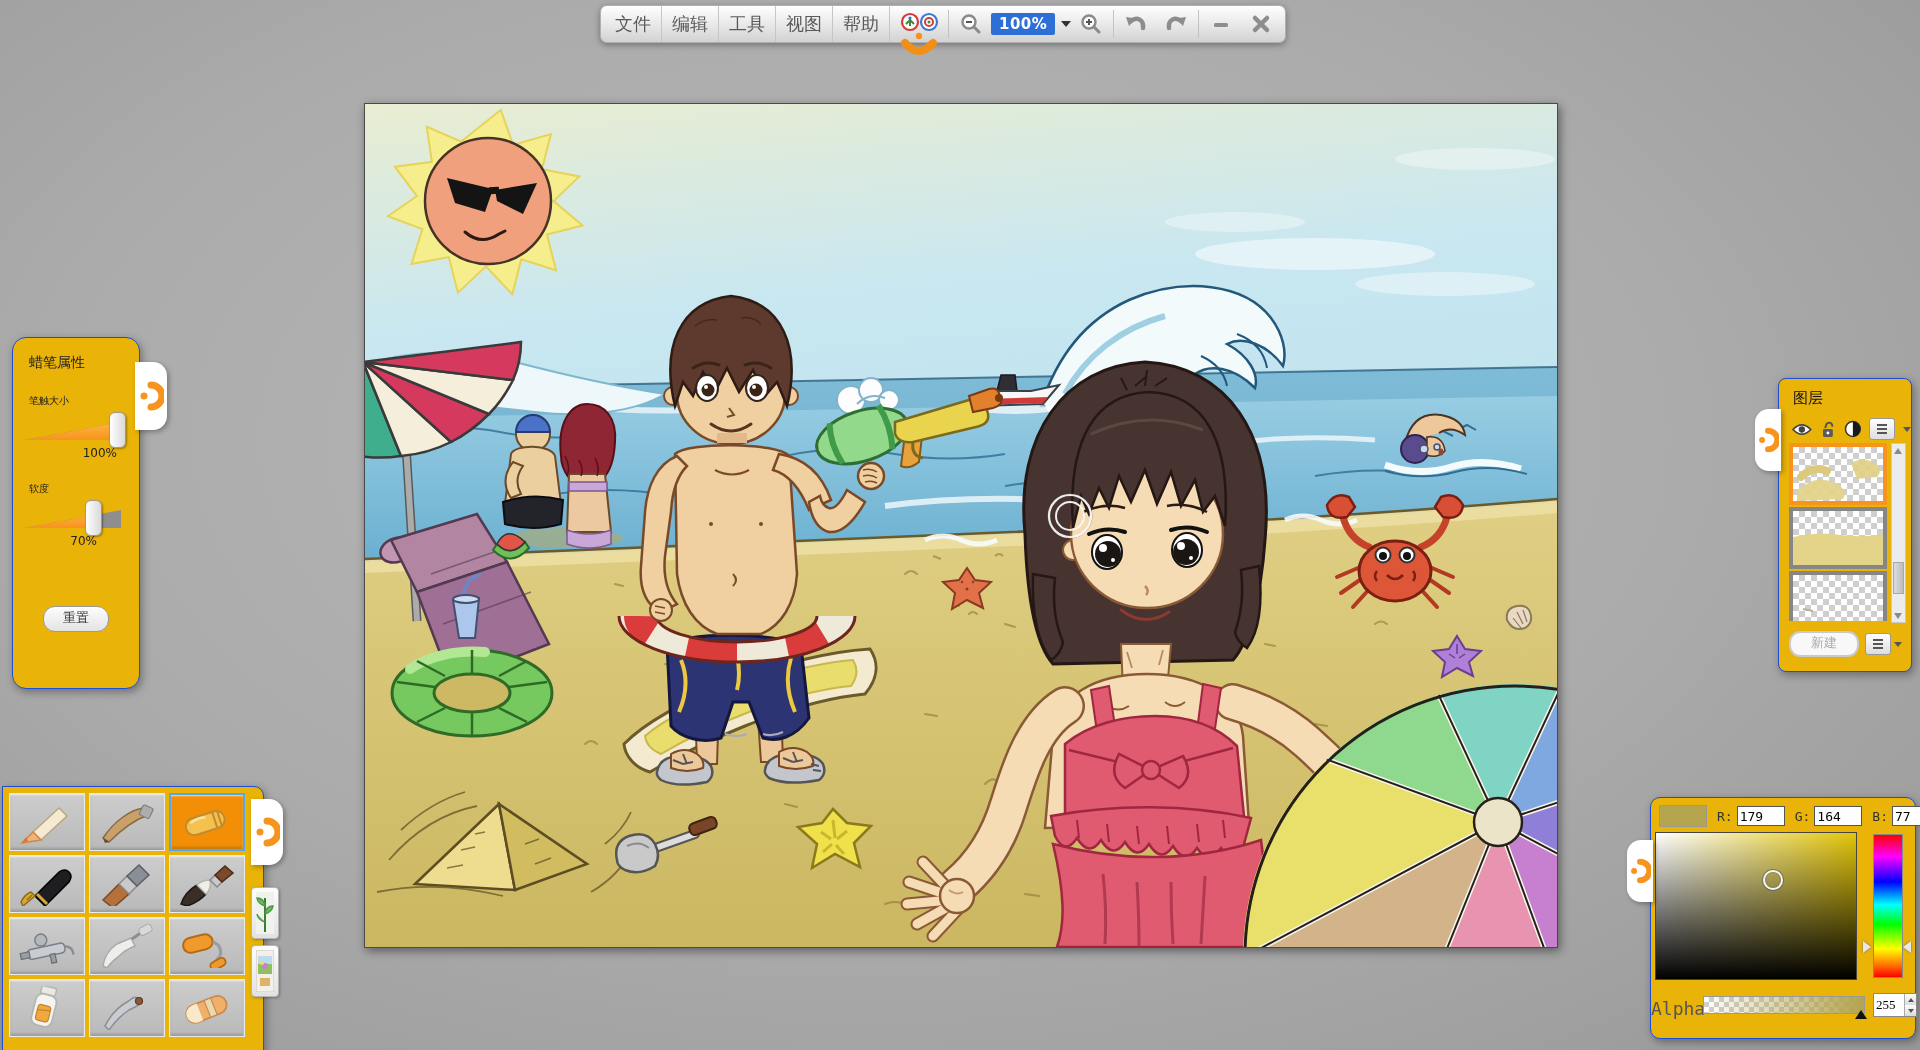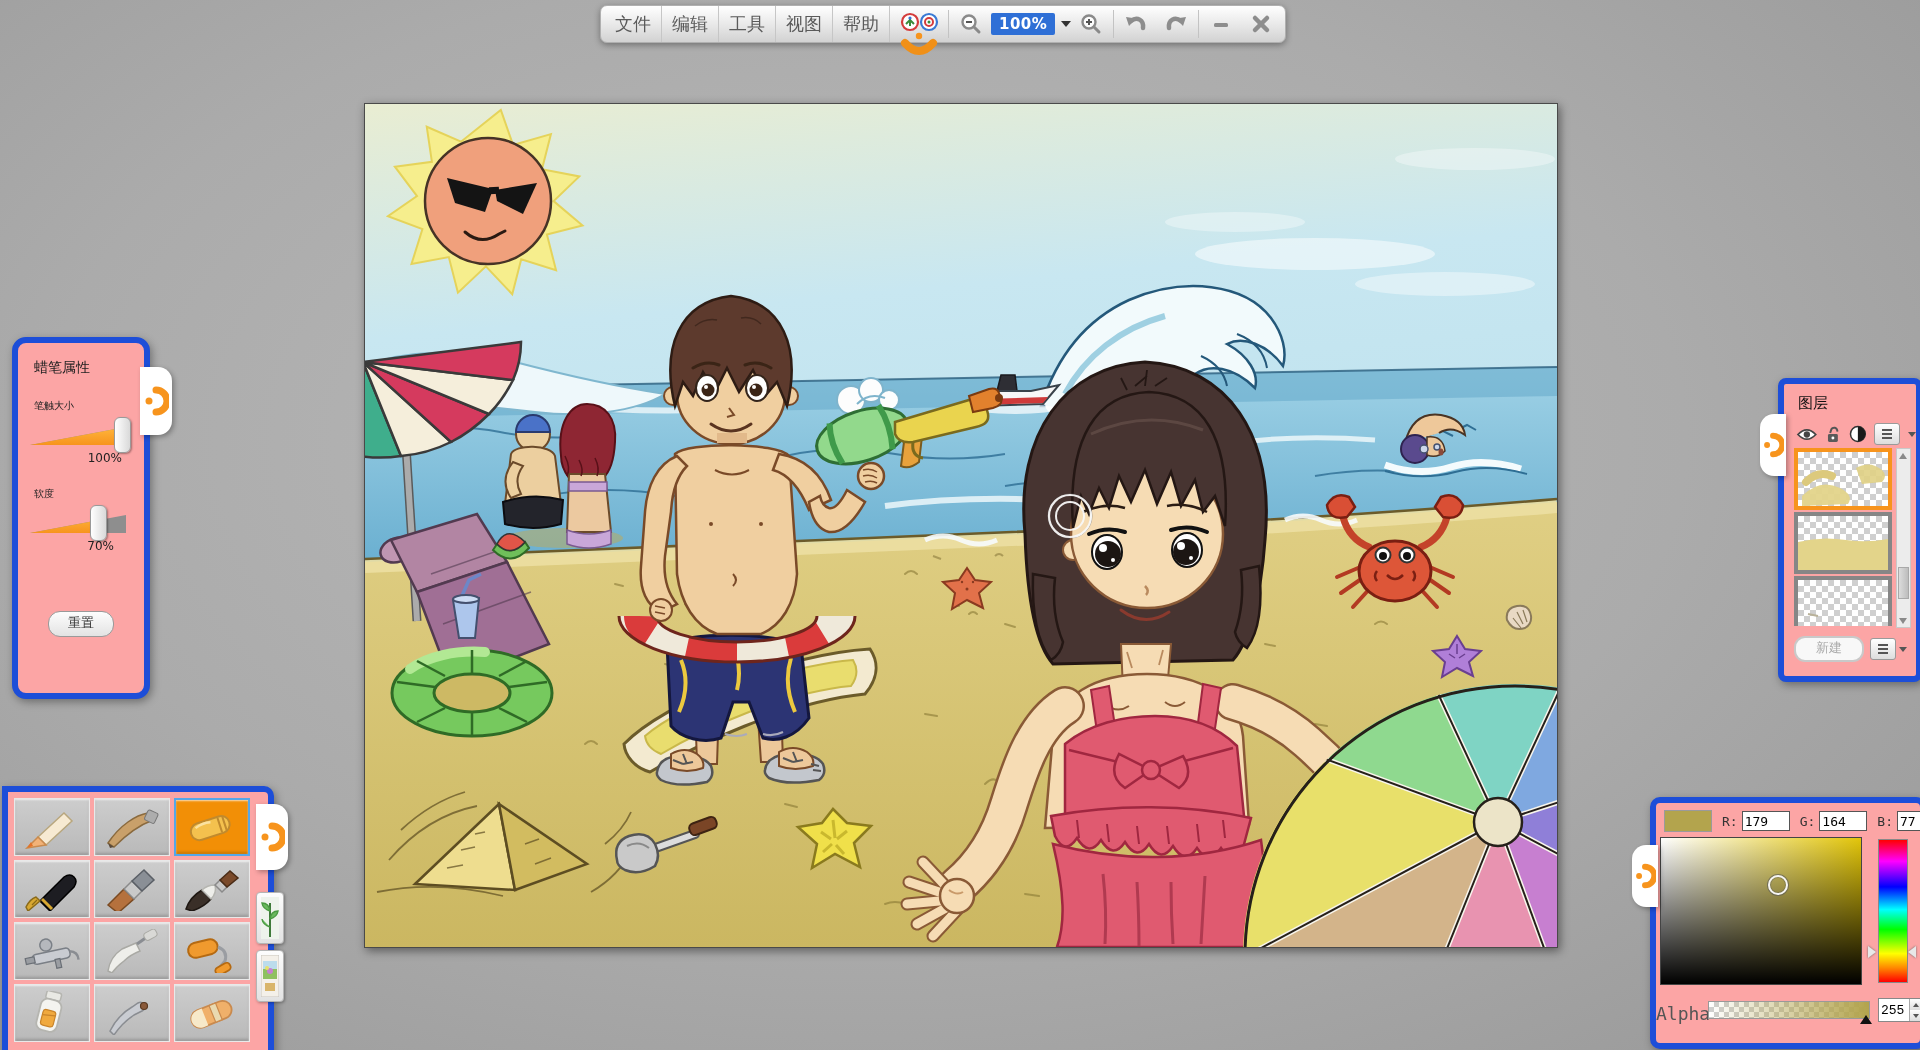--- a/index.html
+++ b/index.html
@@ -26,22 +26,22 @@
   }
   .caret-down{width:0;height:0;border-left:5px solid transparent;border-right:5px solid transparent;border-top:6px solid #333;margin-left:6px;}
   
   .paint-canvas{
     position:absolute;left:364px;top:103px;width:1192px;height:843px;background:#fff;
     border:1px solid #4a4a4a;box-shadow:2px 3px 9px rgba(0,0,0,.45);
   }
   .paint-canvas svg{display:block;}
   
   .panel{
-    position:absolute;background:#fca5a5;border-radius:14px;
-    box-shadow:2px 3px 8px rgba(0,0,0,.35);border:6px solid #1d4ed8;
+    position:absolute;background:#eab308;border-radius:14px;
+    box-shadow:2px 3px 8px rgba(0,0,0,.35);border:1px solid #1d4ed8;
   }
   .pull-tab{
     position:absolute;background:#fff;box-shadow:2px 2px 5px rgba(0,0,0,.3);
     display:flex;align-items:center;justify-content:center;
   }
   
   .brush-panel{left:12px;top:337px;width:126px;height:350px;}
   .brush-panel .title{font-size:14px;color:#222;margin:16px 0 0 16px;}
   .brush-panel .lbl{font-size:10px;color:#222;margin:22px 0 6px 16px;}
   .tri-slider{position:relative;width:96px;height:30px;margin-left:12px;}
@@ -111,21 +111,21 @@
   .hue-tri-l{position:absolute;left:212px;top:143px;width:0;height:0;border-top:6px solid transparent;border-bottom:6px solid transparent;border-left:8px solid #e8e8e8;filter:drop-shadow(0 0 1px #666);}
   .hue-tri-r{position:absolute;left:252px;top:143px;width:0;height:0;border-top:6px solid transparent;border-bottom:6px solid transparent;border-right:8px solid #e8e8e8;filter:drop-shadow(0 0 1px #666);}
   .alpha-lbl{position:absolute;left:0;top:200px;font-size:18px;color:#555;}
   .alpha-track{
     position:absolute;left:52px;top:198px;width:160px;height:16px;border:1px solid #999;
     background:linear-gradient(to right,rgba(179,164,77,0),rgba(179,164,77,1)),repeating-conic-gradient(#cfcfcf 0% 25%,#fff 0% 50%);
     background-size:auto,10px 10px;
   }
   .alpha-marker{position:absolute;left:204px;top:212px;width:0;height:0;border-left:6px solid transparent;border-right:6px solid transparent;border-bottom:9px solid #111;}
   .alpha-spin{position:absolute;left:222px;top:195px;width:42px;height:22px;border:1px solid #888;background:#fff;display:flex;}
-  .alpha-spin input{width:26px;border:none;font-size:13px;font-family:Liberation Mono, monospace;padding:0 2px;}
+  .alpha-spin input{width:26px;border:none;font-size:13px;font-family:Liberation Serif, serif;padding:0 2px;}
   .spin-btns{width:13px;display:flex;flex-direction:column;border-left:1px solid #aaa;}
   .spin-btns div{flex:1;display:flex;align-items:center;justify-content:center;background:linear-gradient(#fdfdfd,#ddd);}
   .t-up{width:0;height:0;border-left:3px solid transparent;border-right:3px solid transparent;border-bottom:4px solid #555;}
   .t-dn{width:0;height:0;border-left:3px solid transparent;border-right:3px solid transparent;border-top:4px solid #555;}
 </style>
 </head>
 <body>
 
 <div class="toolbar">
   <div class="tb-btn tb-menu">
@@ -655,21 +655,21 @@
     <div class="slider-handle" style="left:84px;"></div>
   </div>
   <div class="pct">100%</div>
   <div class="lbl">软度</div>
   <div class="tri-slider">
     <div class="tri-clip">
         <div class="tri-fill" style="width:70%;"></div>
       </div>
     <div class="slider-handle" style="left:60px;"></div>
   </div>
-  <div class="pct" style="width:84px;margin-left:12px;">70%</div>
+  <div class="pct" style="width:84px;">70%</div>
   <div class="reset-btn">重置</div>
   <div class="pull-tab" style="left:122px;top:24px;width:32px;height:68px;border-radius:0 14px 14px 0;">
     <svg width="26" height="34" viewBox="0 0 26 34">
       <circle cx="6" cy="17" r="3.5" fill="#f7941d"></circle>
       <path d="M13 6 a11 11 0 0 1 0 22" stroke="#f7941d" stroke-width="7" fill="none" stroke-linecap="round"></path>
     </svg>
   </div>
 </div>
 
 <div class="panel tool-palette">

